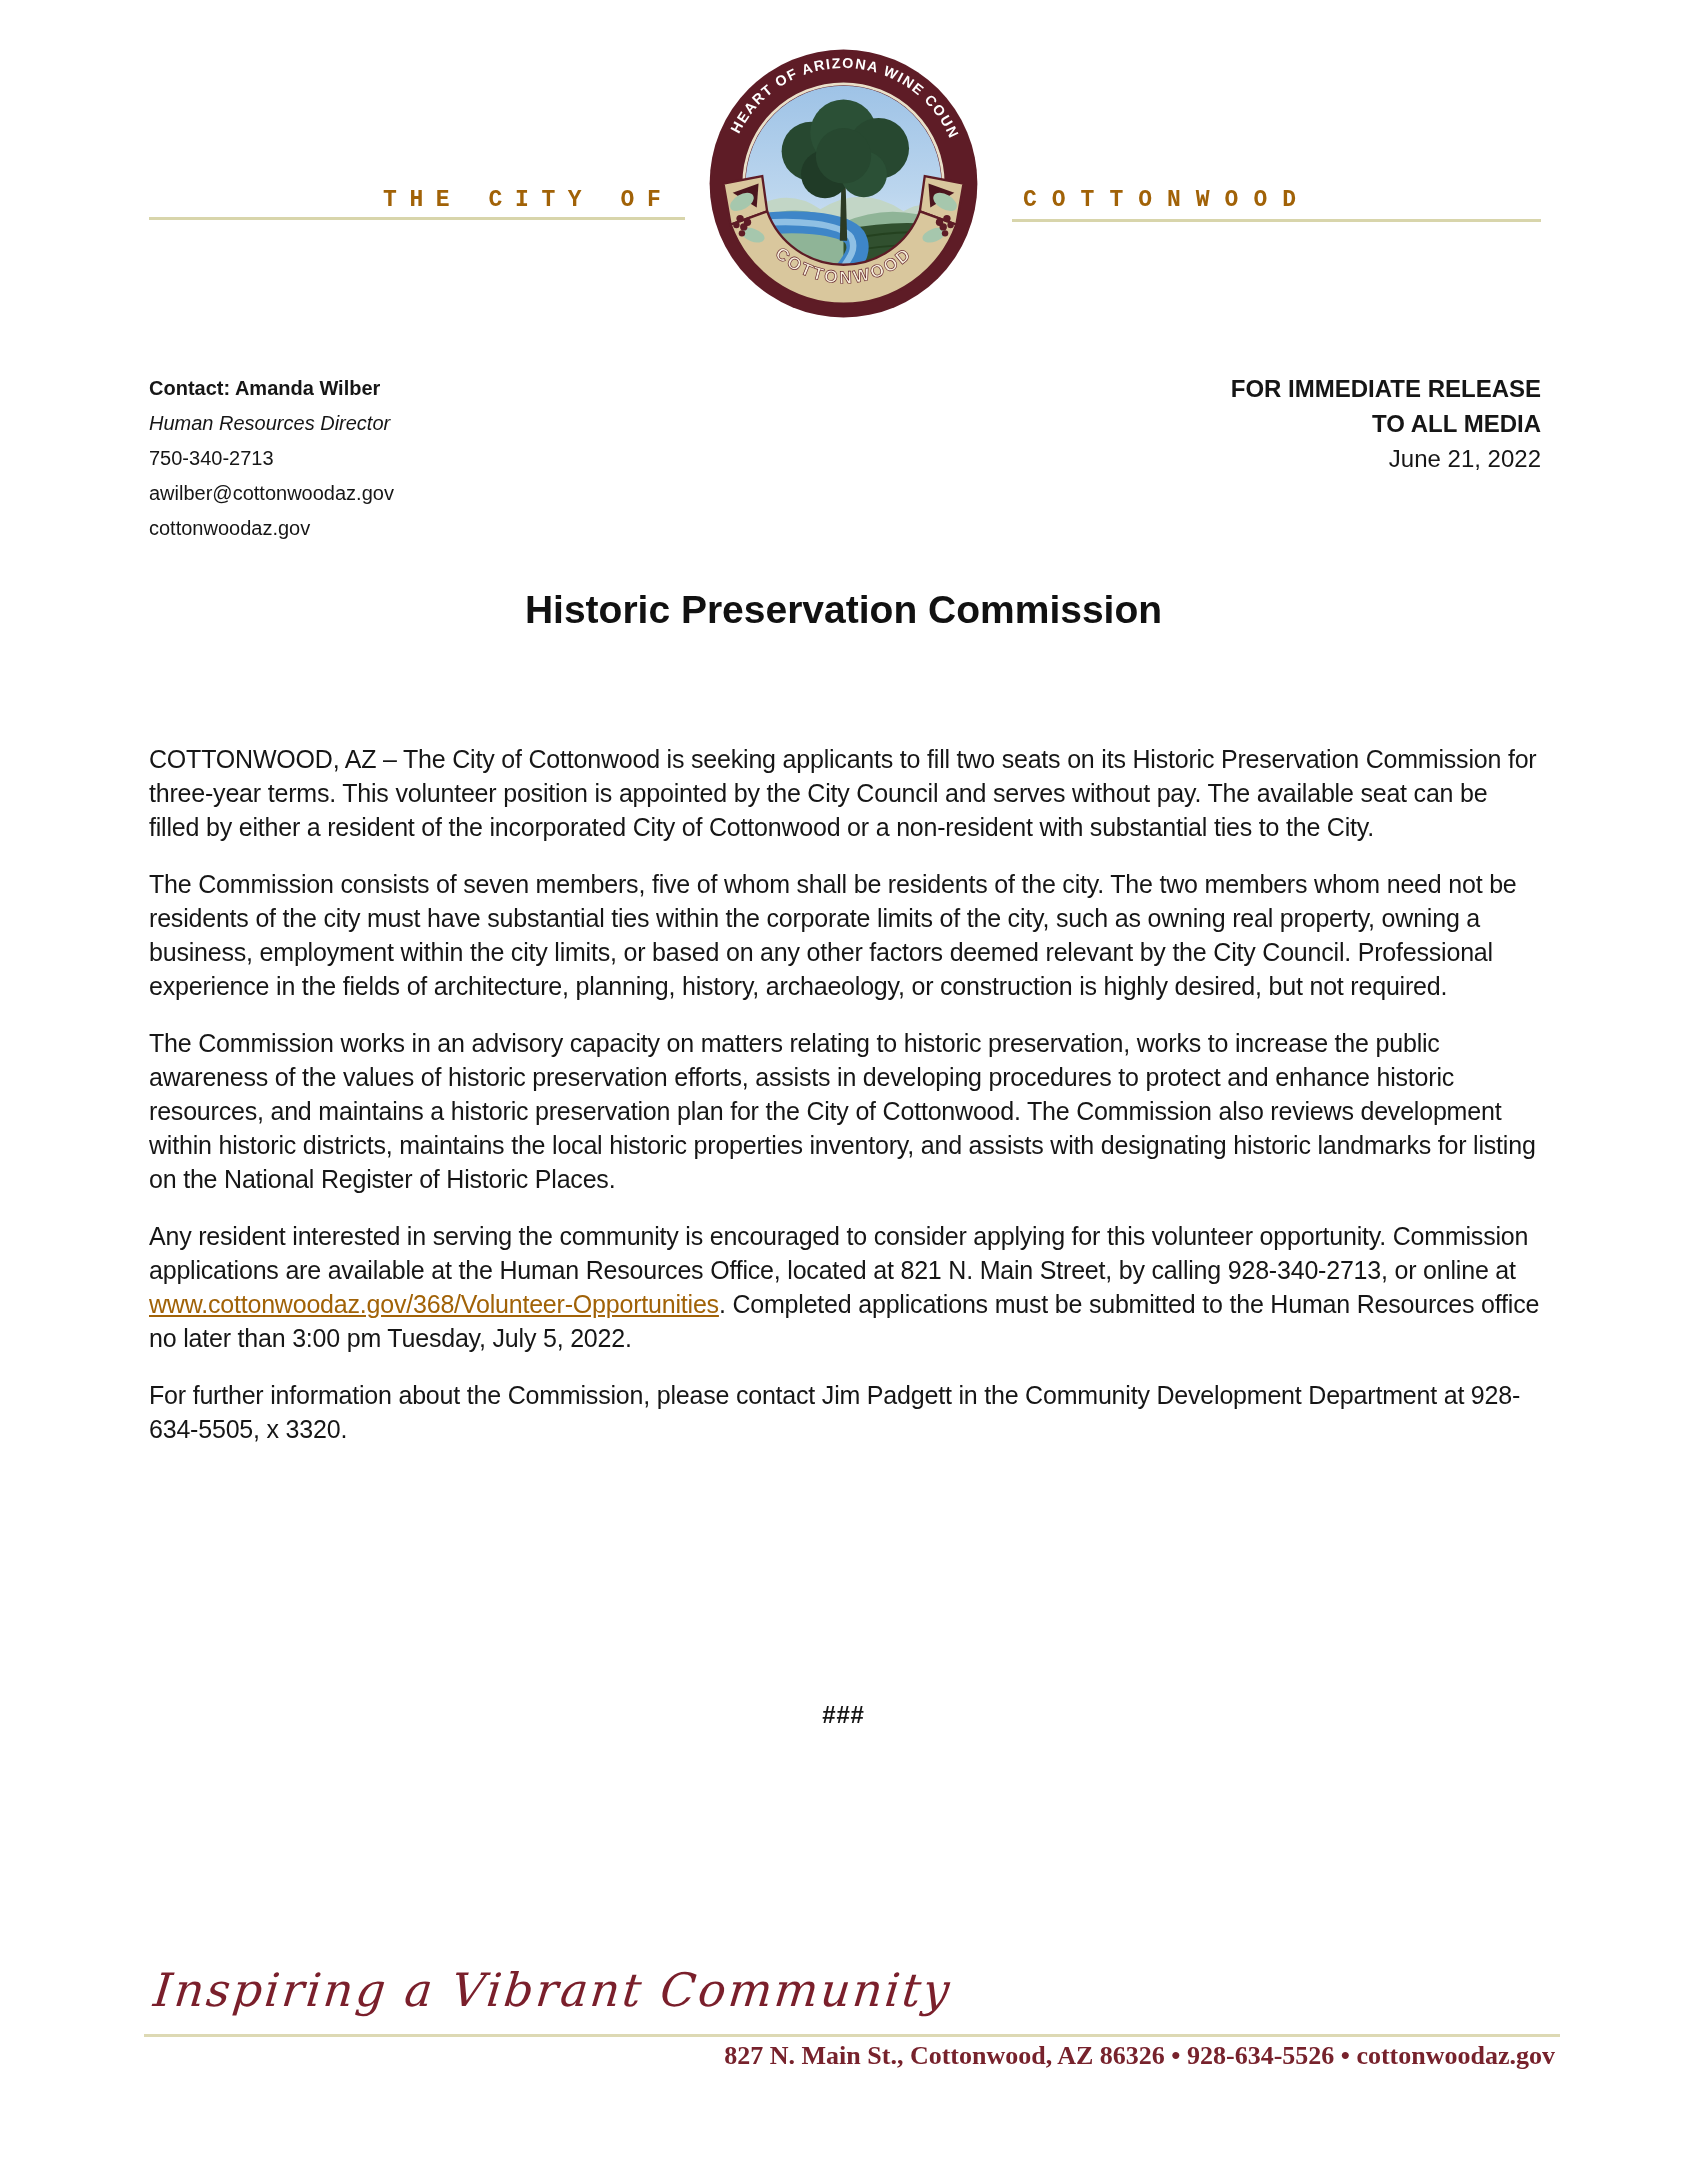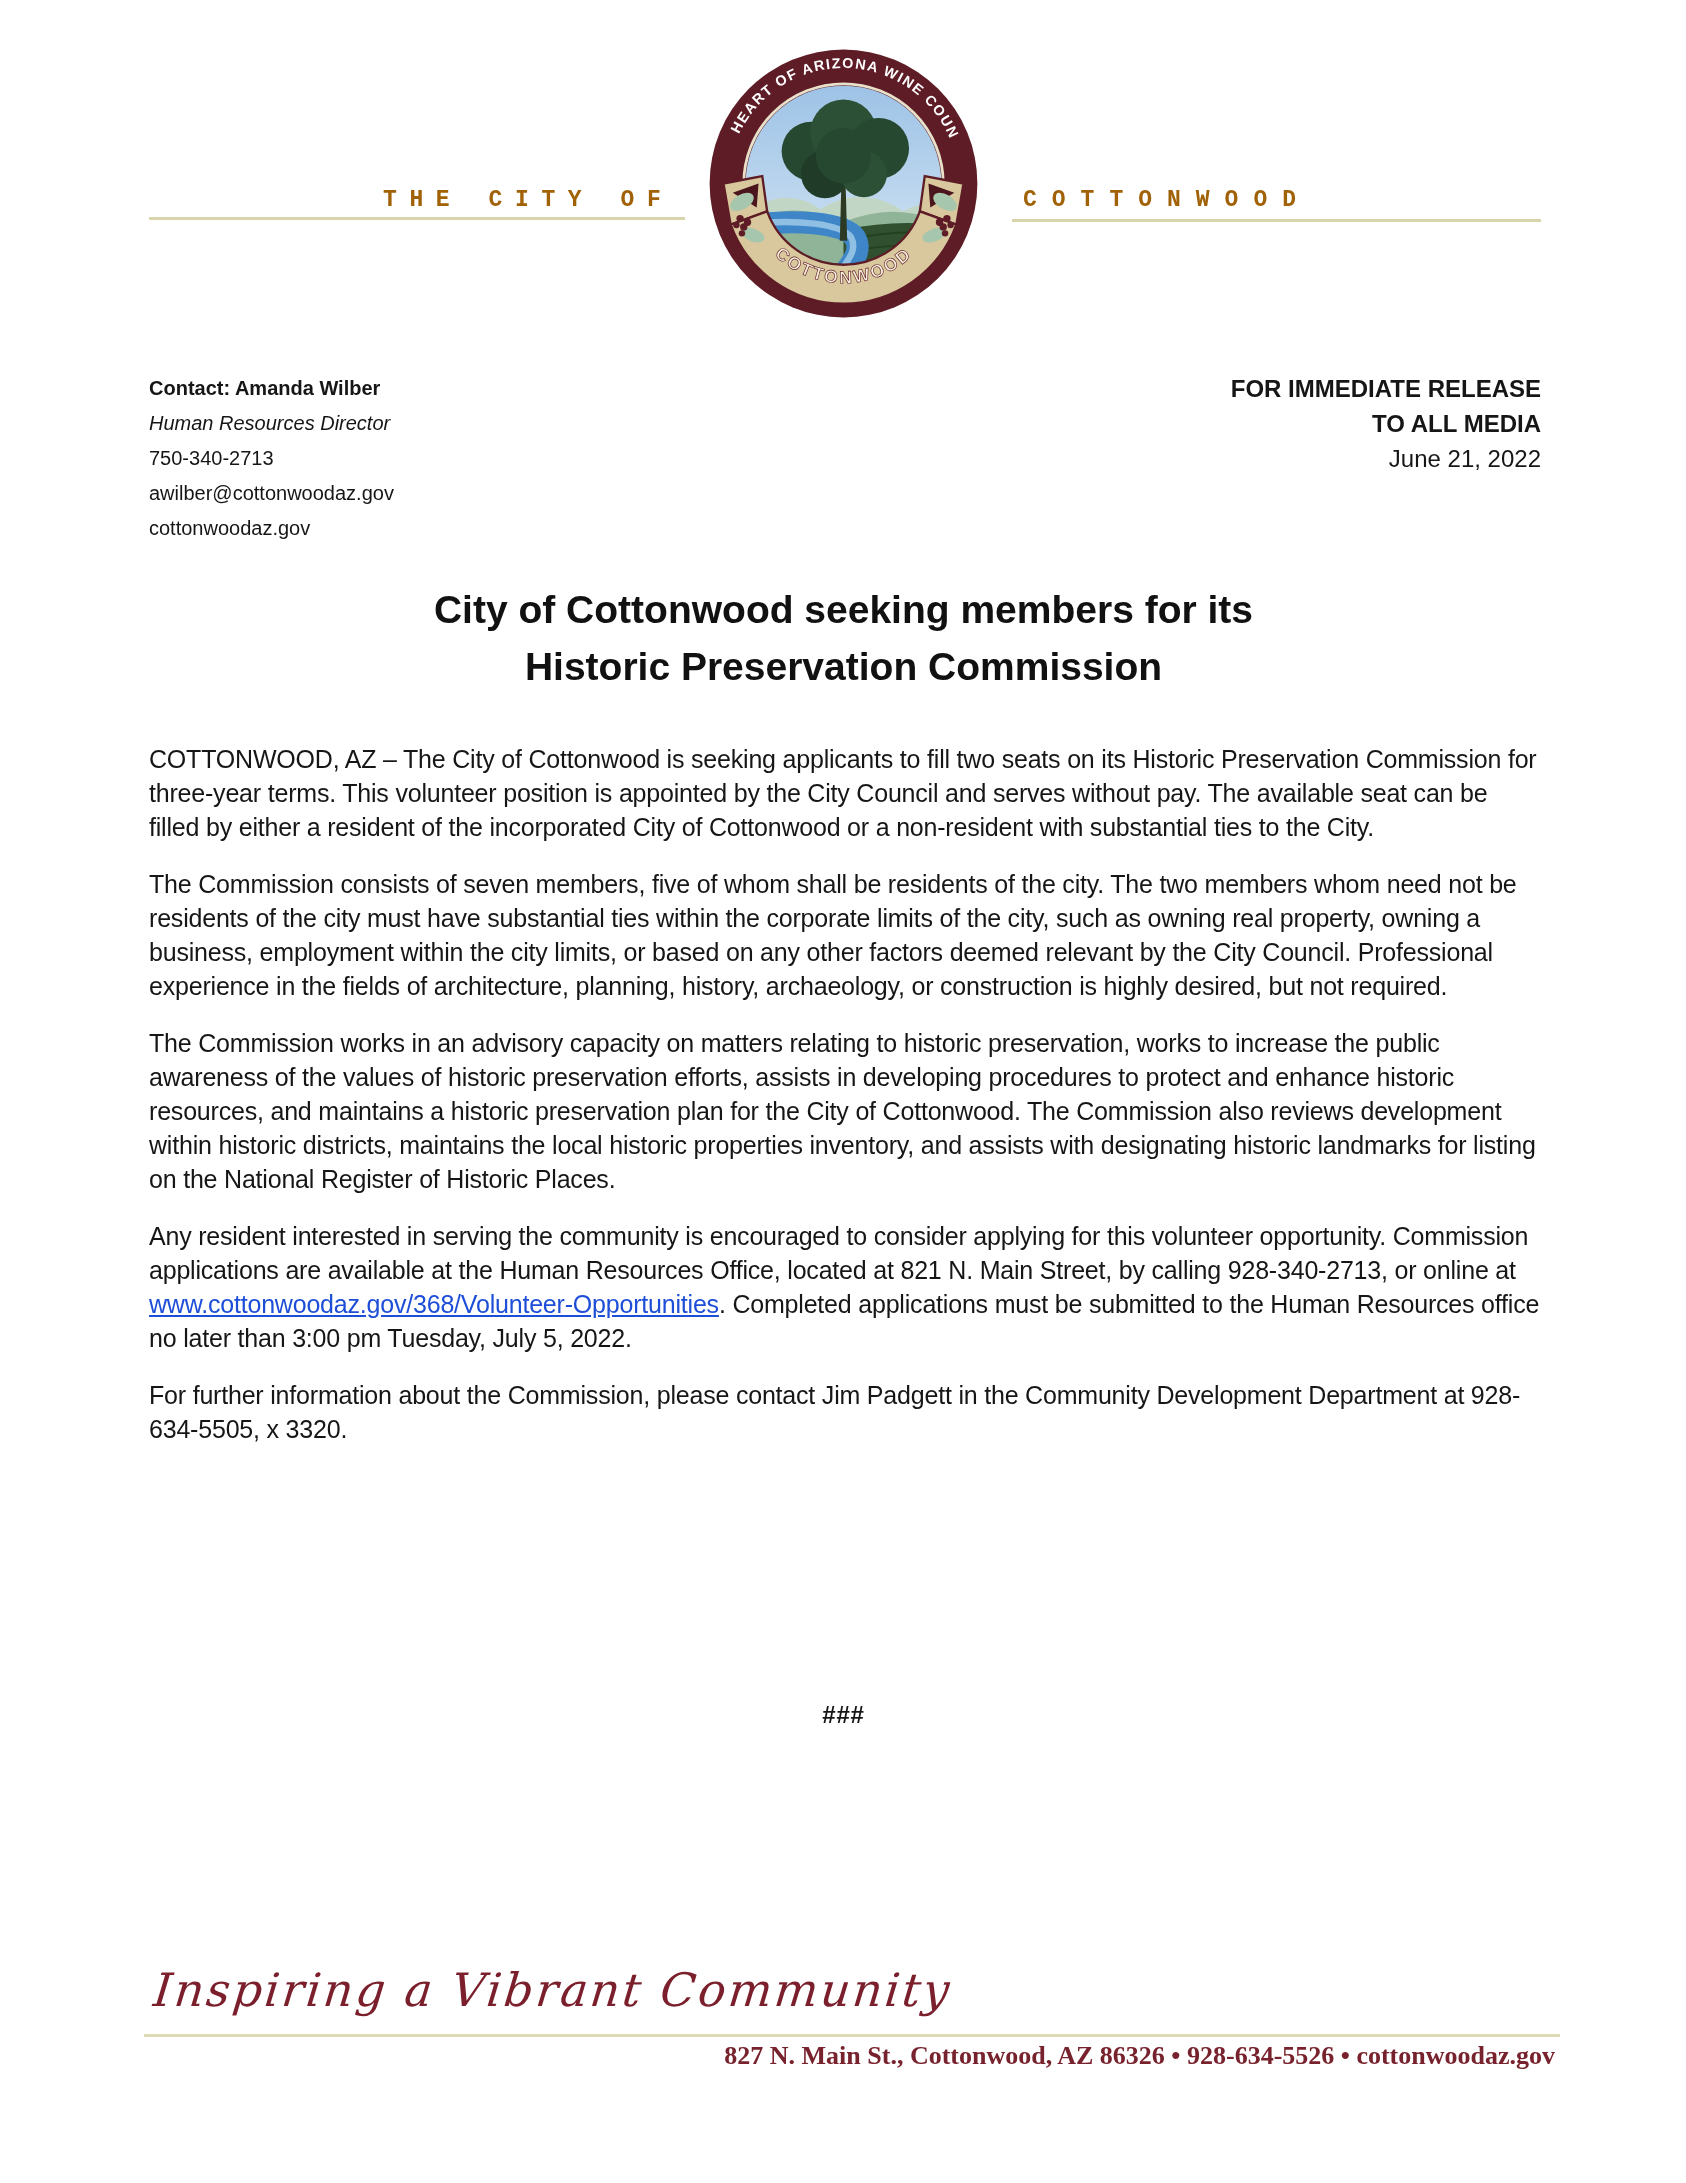--- a/index.html
+++ b/index.html
@@ -24,21 +24,21 @@
   .contact-name{font-weight:700;}
   .contact-title{font-style:italic;}
   .release-block{font-size:24px;line-height:35px;text-align:right;}
   .release-bold{font-weight:700;margin-left:48px;}
   
   .headline{position:absolute;left:0;top:581px;width:1687px;text-align:center;
     font-weight:700;font-size:39px;line-height:57px;color:#111;}
   
   .body-copy{position:absolute;left:149px;top:742px;width:1394px;}
   .body-copy p{margin:0 0 23px 0;font-size:25px;line-height:34px;letter-spacing:-0.2px;color:#161616;}
-  .doc-link{color:#1d4ed8;text-decoration:underline;cursor:pointer;}
+  .doc-link{color:#a16207;text-decoration:underline;cursor:pointer;}
   .end-mark{position:absolute;left:0;top:1701px;width:1687px;text-align:center;
     font-weight:700;font-size:24px;color:#161616;letter-spacing:0.8px;}
   
   .tagline{
     position:absolute;left:154px;top:1965px;color:#7a1f2b;
     font-family:"DejaVu Serif",serif;font-style:italic;font-size:46px;line-height:50px;
     letter-spacing:2.5px;transform:skewX(-6deg);white-space:nowrap;
   }
   .footer-rule{position:absolute;left:144px;top:2034px;width:1416px;height:2.5px;background:#ddd9b4;}
   .address{
@@ -143,21 +143,20 @@
       <div>cottonwoodaz.gov</div>
     </div>
     <div class="release-block">
       <div class="release-bold">FOR IMMEDIATE RELEASE</div>
       <div class="release-bold">TO ALL MEDIA</div>
       <div>June 21, 2022</div>
     </div>
   </div>
 
   <div class="headline">
-    <div>City of Cottonwood seeking members for its</div>
     <div>Historic Preservation Commission</div>
   </div>
 
   <div class="body-copy">
     <p>COTTONWOOD, AZ – The City of Cottonwood is seeking applicants to fill two seats on its Historic Preservation Commission for three-year terms. This volunteer position is appointed by the City Council and serves without pay. The available seat can be filled by either a resident of the incorporated City of Cottonwood or a non-resident with substantial ties to the City.</p>
     <p>The Commission consists of seven members, five of whom shall be residents of the city. The two members whom need not be residents of the city must have substantial ties within the corporate limits of the city, such as owning real property, owning a business, employment within the city limits, or based on any other factors deemed relevant by the City Council. Professional experience in the fields of architecture, planning, history, archaeology, or construction is highly desired, but not required.</p>
     <p>The Commission works in an advisory capacity on matters relating to historic preservation, works to increase the public awareness of the values of historic preservation efforts, assists in developing procedures to protect and enhance historic resources, and maintains a historic preservation plan for the City of Cottonwood. The Commission also reviews development within historic districts, maintains the local historic properties inventory, and assists with designating historic landmarks for listing on the National Register of Historic Places.</p>
     <p><span>Any resident interested in serving the community is encouraged to consider applying for this volunteer opportunity. Commission applications are available at the Human Resources Office, located at 821 N. Main Street, by calling 928-340-2713, or online at </span><a class="doc-link">www.cottonwoodaz.gov/368/Volunteer-Opportunities</a><span>. Completed applications must be submitted to the Human Resources office no later than 3:00 pm Tuesday, July 5, 2022.</span></p>
     <p>For further information about the Commission, please contact Jim Padgett in the Community Development Department at 928-634-5505, x 3320.</p>
   </div>

